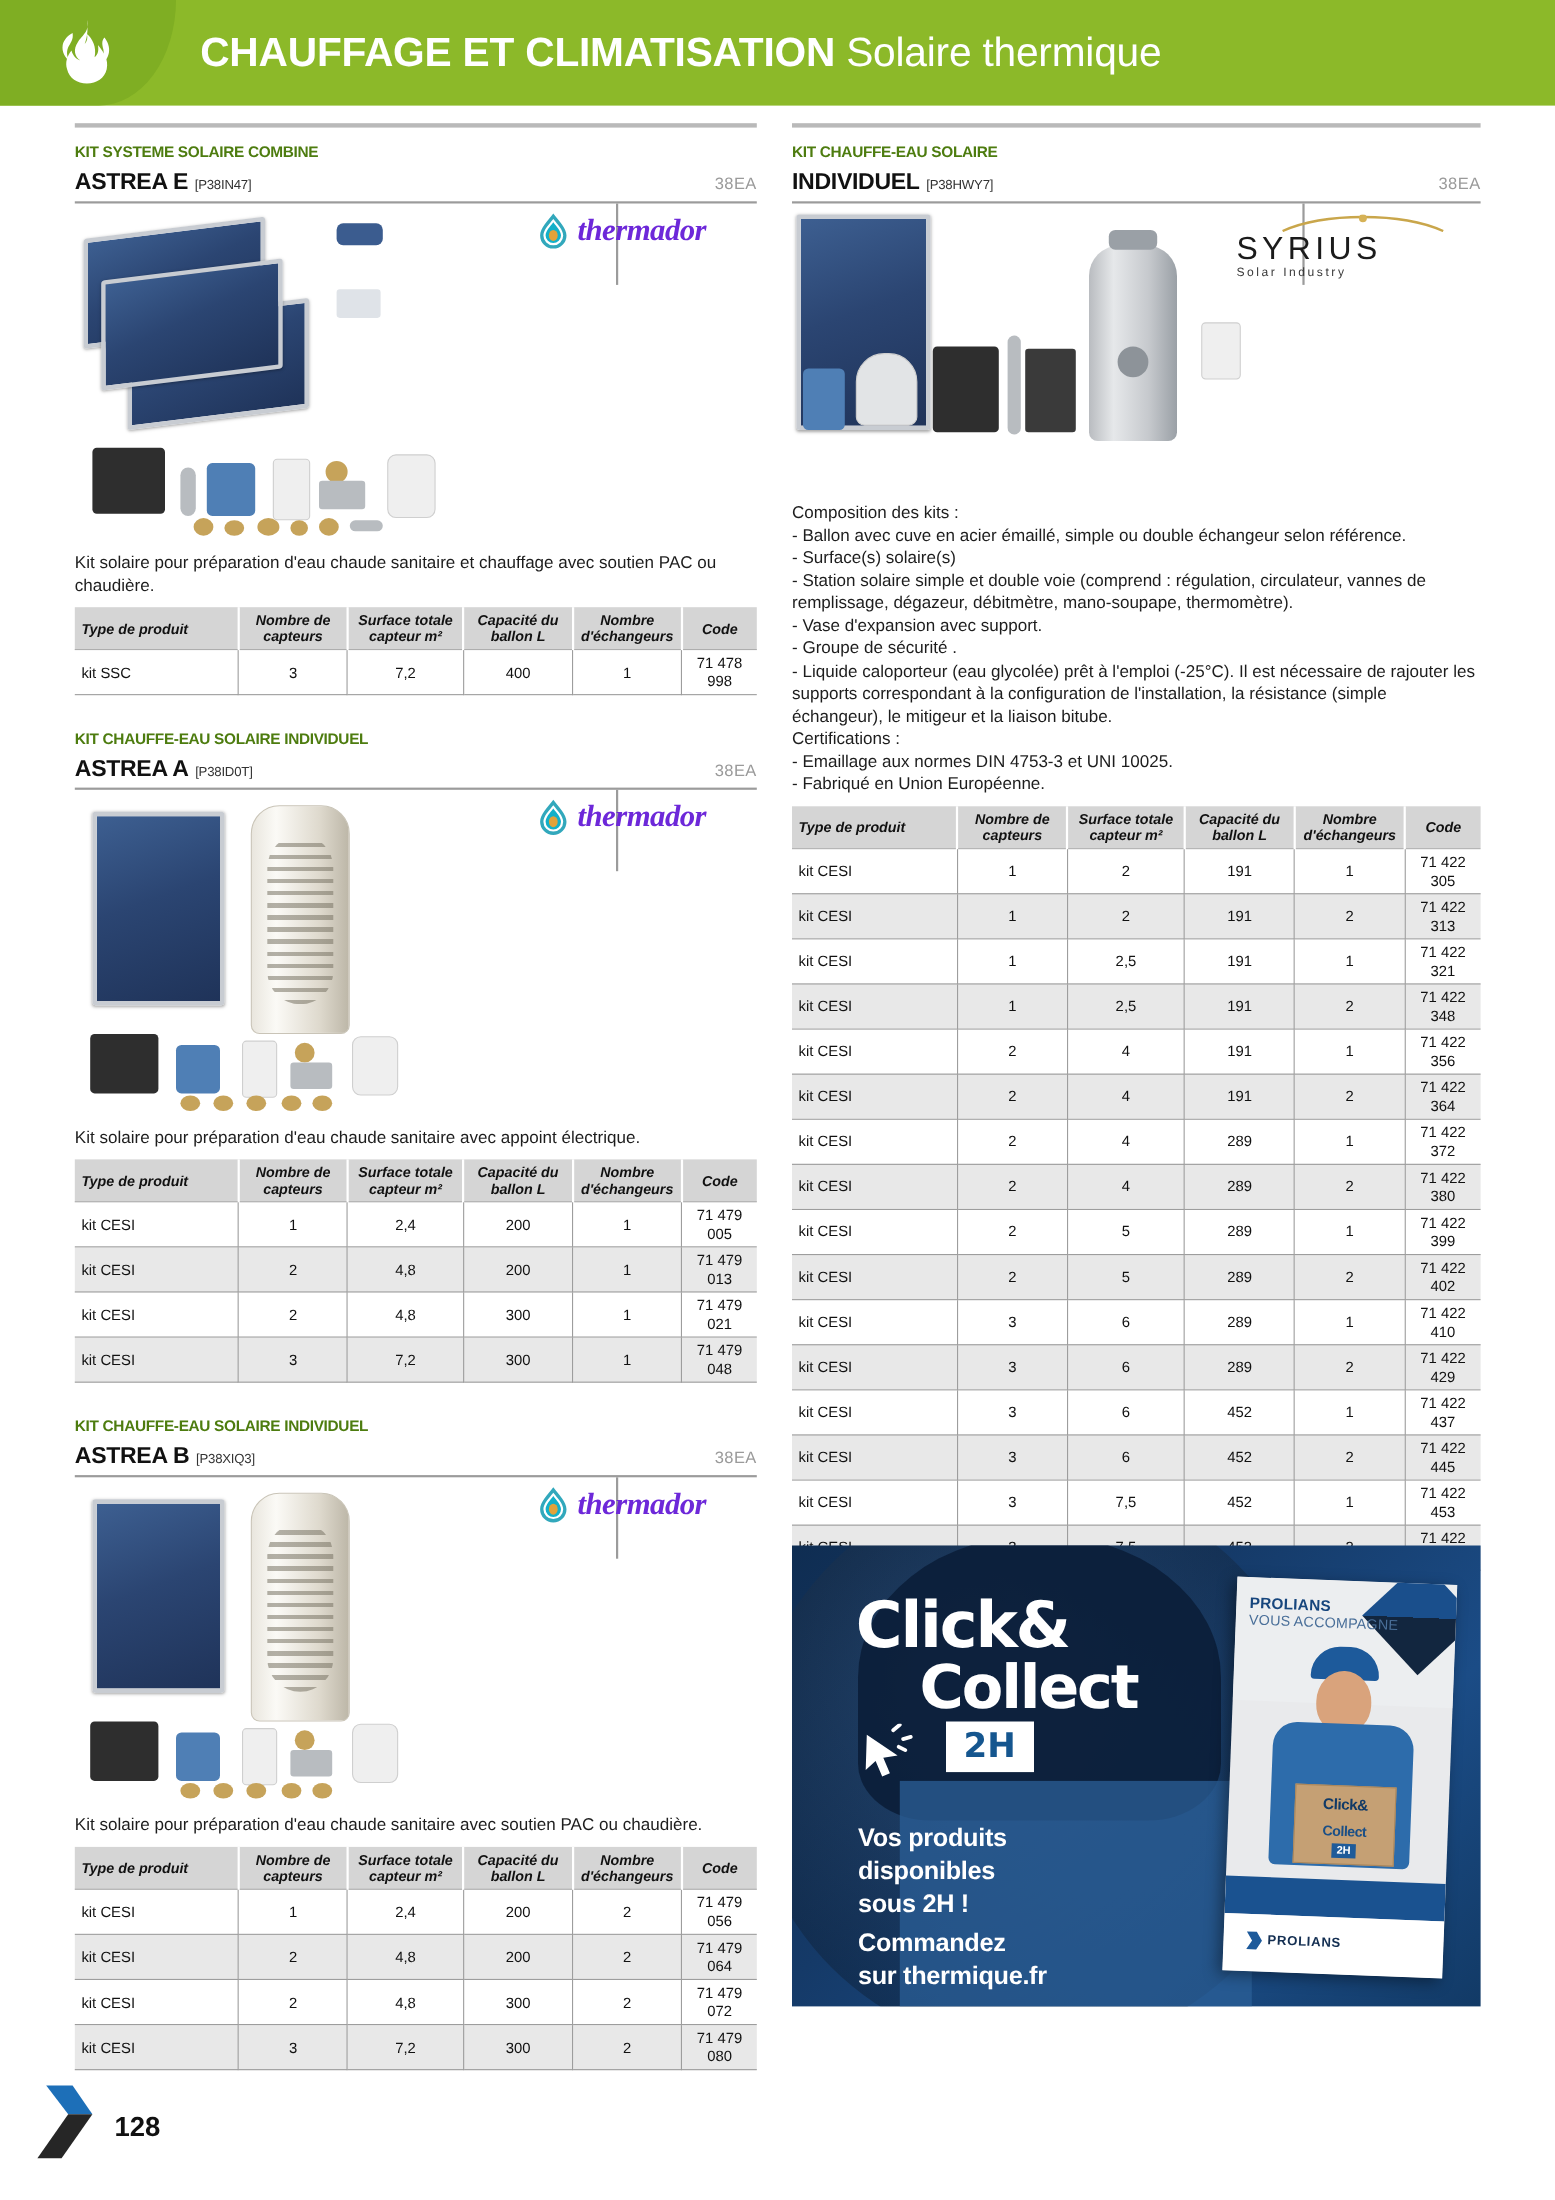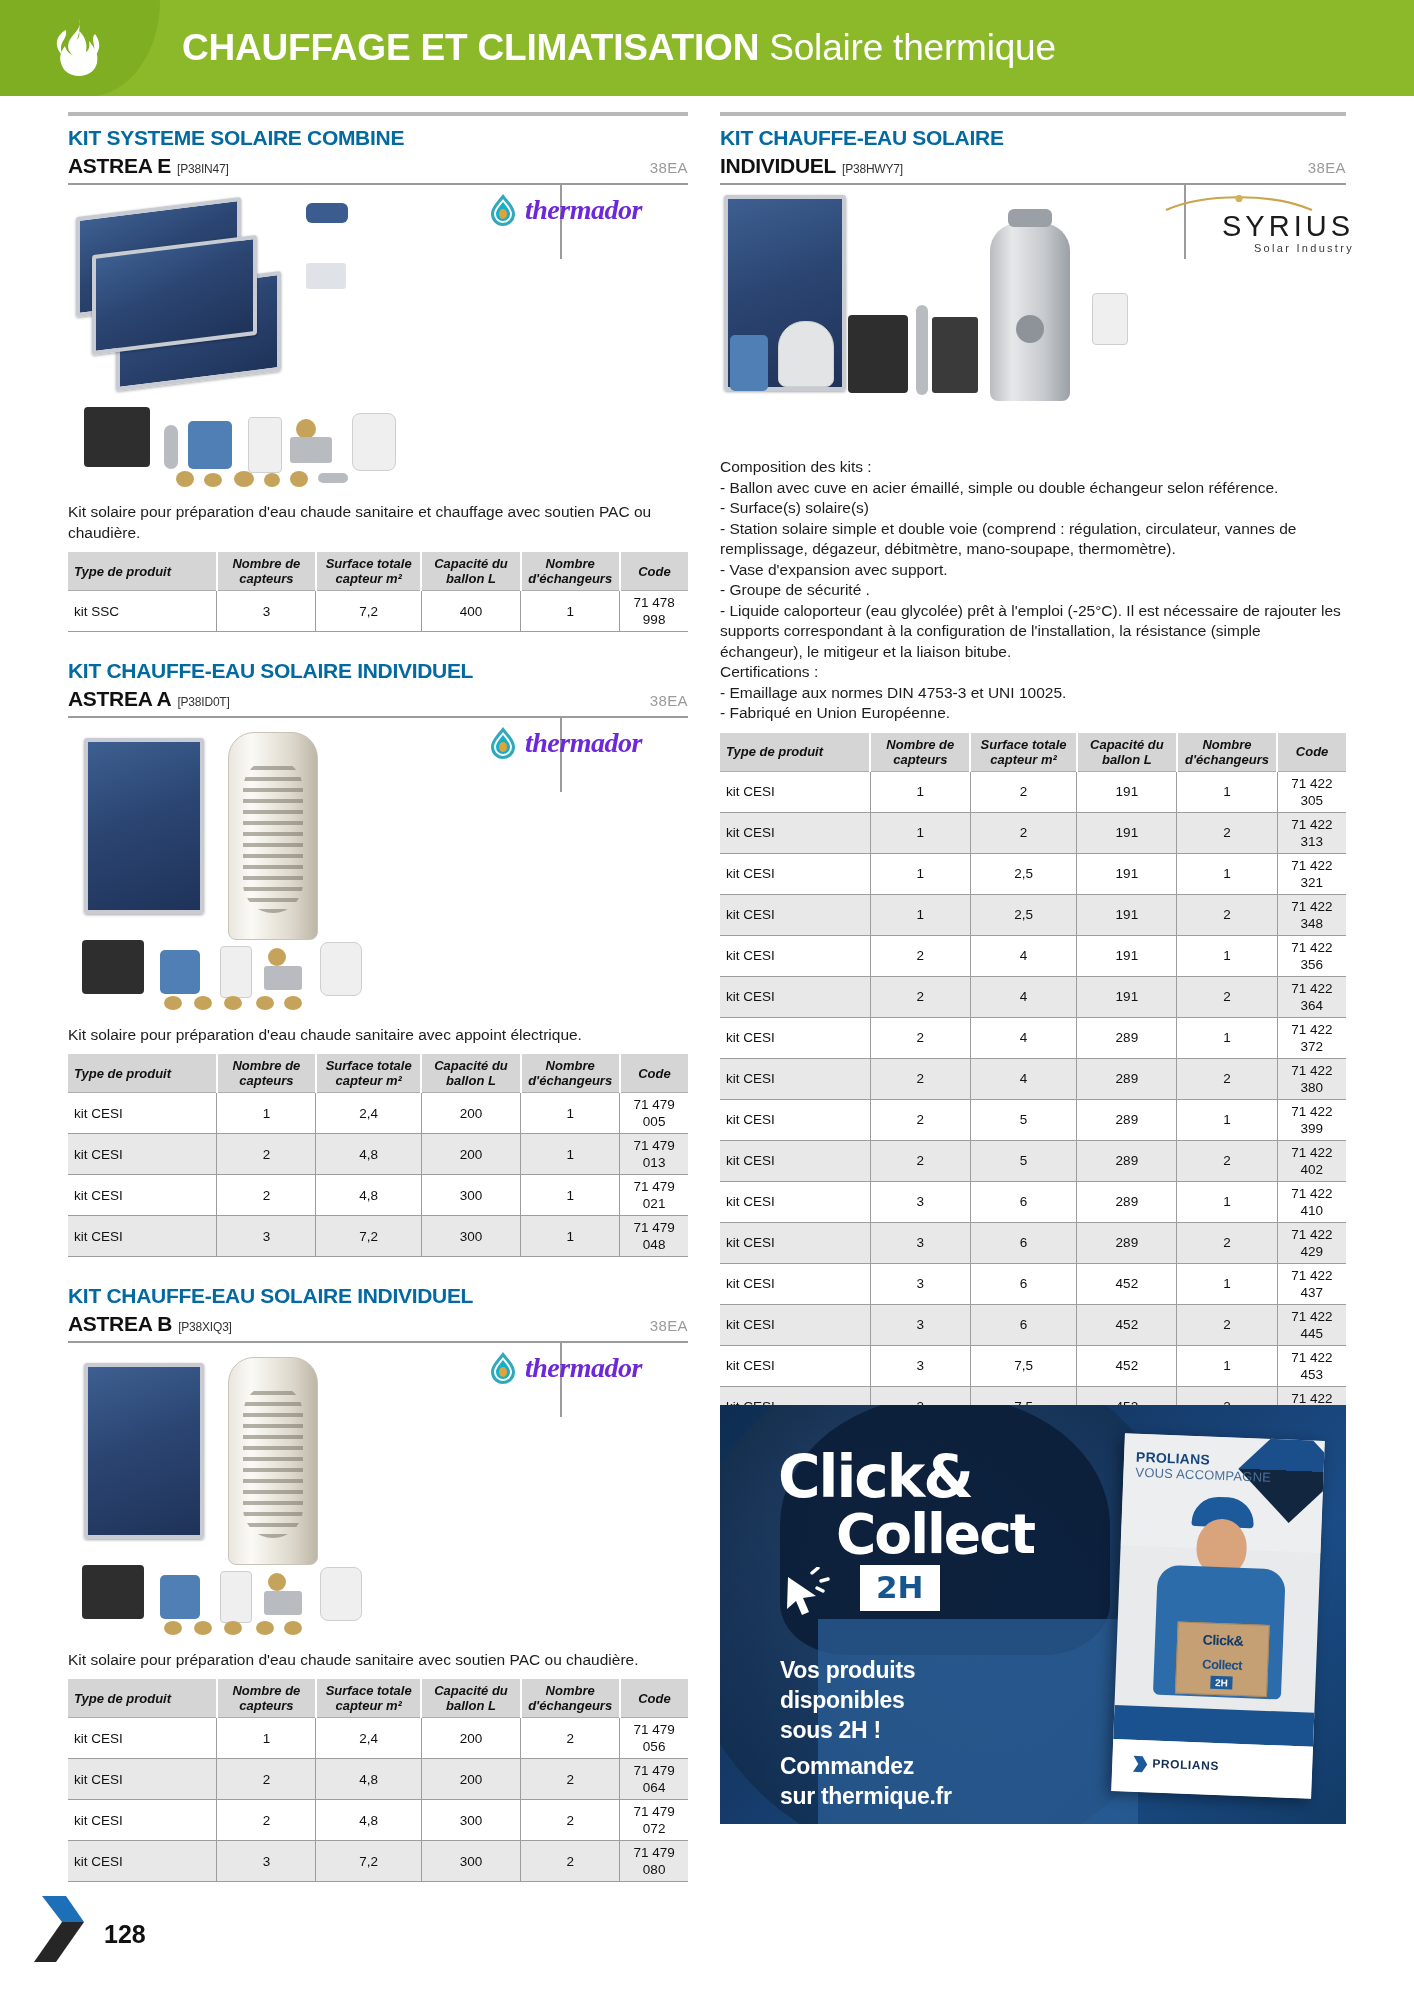--- a/index.html
+++ b/index.html
@@ -37,22 +37,22 @@
 
   
   .col-left{ position:absolute; left:68px; top:112px; width:620px; }
   .col-right{ position:absolute; left:720px; top:112px; width:626px; }
 
   
   .prod-block{ position:relative; width:100%; }
   .top-rule{ height:4px; background:#b9b9b9; width:100%; }
   .prod-head{ padding-top:9px; }
   .prod-title{
-    font-size:21px; font-weight:bold; line-height:26px;
-    letter-spacing:-0.3px; color:#0369a1;
+    font-size:14px; font-weight:bold; line-height:26px;
+    letter-spacing:-0.3px; color:#4d7c0f;
   }
   .prod-sub-row{
     display:flex; align-items:baseline; justify-content:space-between;
     margin-top:3px;
   }
   .prod-name{
     font-size:21px; font-weight:bold; letter-spacing:-0.3px; color:#111;
   }
   .prod-ref{
     font-size:12px; font-weight:normal; color:#333; margin-left:6px;
@@ -73,21 +73,21 @@
   .logo-box.wide{ width:230px; right:-8px; }
 
   
   .thermador{ display:flex; align-items:center; gap:7px; }
   .thermador .word{
     font-family:"Liberation Serif", serif;
     font-style:italic; font-weight:bold;
     font-size:28px; color:#6d28d9; letter-spacing:-0.5px;
   }
   
-  .syrius{ text-align:right; padding-top:2px; }
+  .syrius{ text-align:left; padding-top:2px; }
   .syrius .arc{ display:block; margin:0 auto; }
   .syrius .word{
     font-size:29px; letter-spacing:4px; color:#1b1b1b;
     line-height:30px; font-weight:normal;
   }
   .syrius .tag{
     font-size:11px; letter-spacing:2.3px; color:#3a3a3a; margin-top:1px;
   }
 
   

